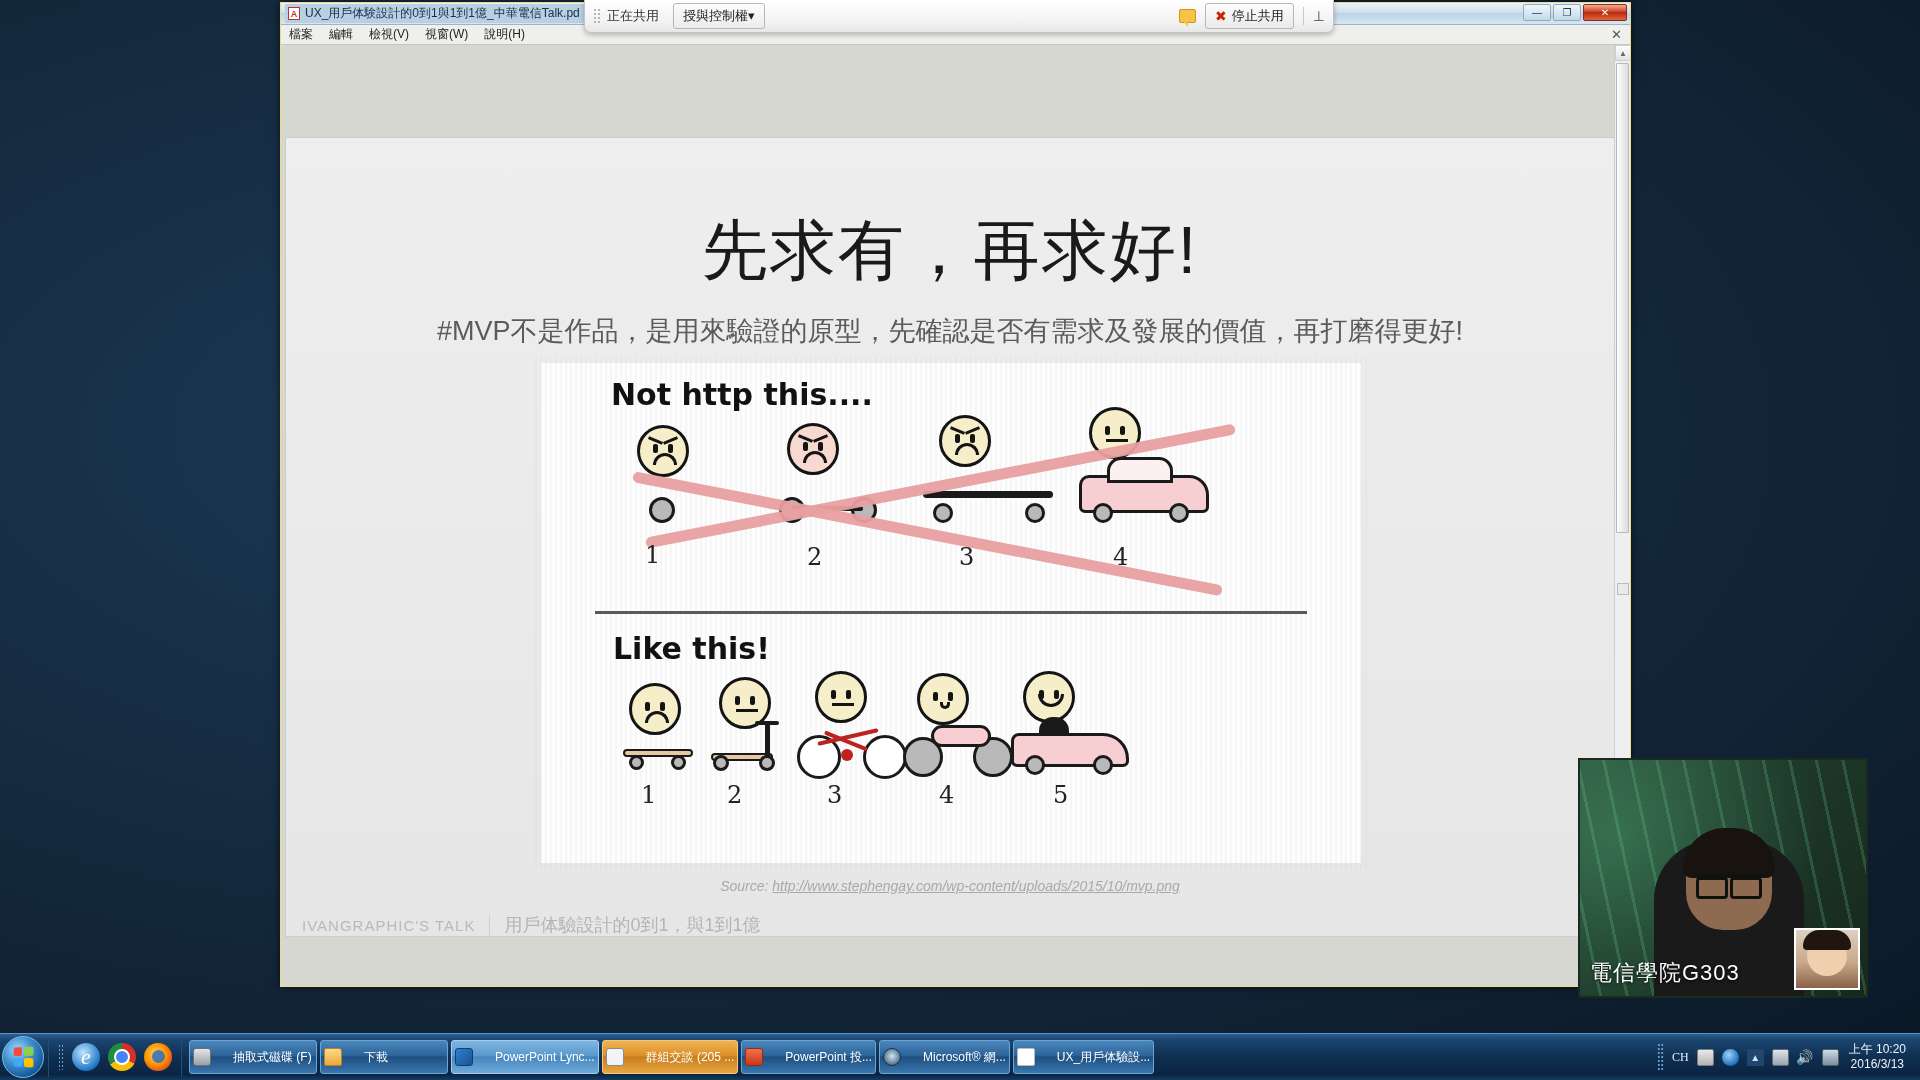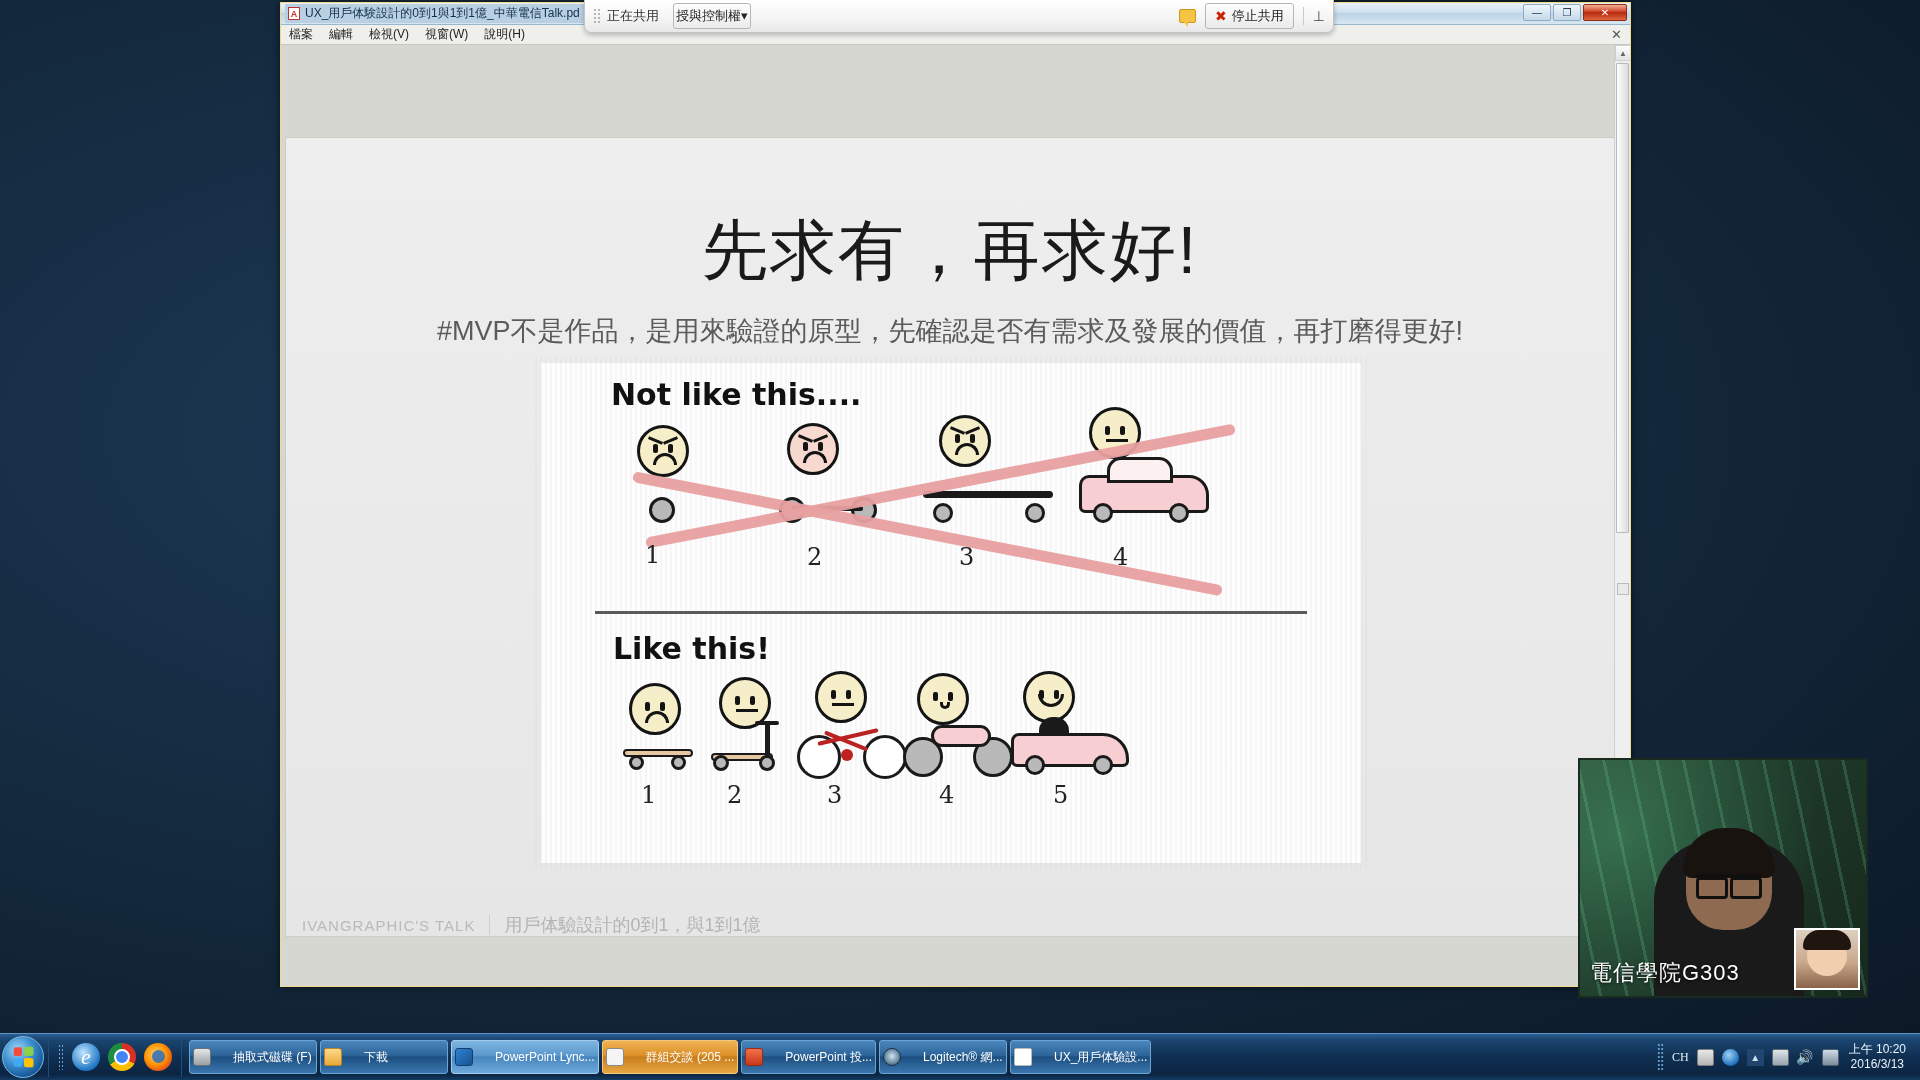--- a/index.html
+++ b/index.html
@@ -195,21 +195,21 @@
     border:1px solid #c4c4c4; border-top:none;
     border-radius:0 0 7px 7px;
     box-shadow:0 2px 5px rgba(0,0,0,.25);
     display:flex; align-items:center; padding:0 8px;
   }
   #grip { width:8px; height:16px; margin-right:6px;
     background-image:radial-gradient(#b5b5b5 1px, transparent 1px);
     background-size:4px 4px; }
   #share-status { font-size:13px; color:#333; margin-right:14px; white-space:nowrap; }
   #grant-control {
-    font-size:13px; color:#222; padding:3px 2px;
+    font-size:13px; color:#222; padding:3px 9px;
     background:linear-gradient(to bottom,#fdfdfd,#ececec);
     border:1px solid #b6b6b6; border-radius:3px; white-space:nowrap;
   }
   #share-right { margin-left:auto; display:flex; align-items:center; gap:9px; }
   #im-icon { width:17px; height:14px; background:#f6c344; border:1px solid #c89a15;
     border-radius:2px; position:relative; }
   #im-icon::after { content:""; position:absolute; left:3px; bottom:-5px;
     border-left:5px solid transparent; border-top:6px solid #f6c344; }
   #stop-share {
     display:flex; align-items:center; gap:5px;
@@ -370,21 +370,21 @@
   <div id="doc-area">
 
     <div id="page-canvas">
 
       <div id="slide-title">先求有，再求好!</div>
       <div id="slide-subtitle">#MVP不是作品，是用來驗證的原型，先確認是否有需求及發展的價值，再打磨得更好!</div>
 
       <div id="mvp-figure">
         <div class="fig-inner">
 
-          <div class="fig-label" id="label-not-like">Not like this....</div>
+          <div class="fig-label" id="label-not-like">Not http this....</div>
 
           <div class="face" style="left:96px; top:62px;">
             <span class="brow l"></span>
               <span class="brow r"></span>
             <span class="eye l"></span>
               <span class="eye r"></span>
             <span class="mouth-frown"></span>
           </div>
           <div class="face pinkish" style="left:246px; top:60px;">
             <span class="brow l"></span>
@@ -502,20 +502,23 @@
 
           <div class="num" style="left:100px; top:418px;">1</div>
           <div class="num" style="left:186px; top:418px;">2</div>
           <div class="num" style="left:286px; top:418px;">3</div>
           <div class="num" style="left:398px; top:418px;">4</div>
           <div class="num" style="left:512px; top:418px;">5</div>
 
         </div>
       </div>
 
+      <div id="src-line">
+        <span>Source: </span><u>http://www.stephengay.com/wp-content/uploads/2015/10/mvp.png</u>
+      </div>
 
       <div id="footer-bar">
         <span id="footer-brand">IVANGRAPHIC'S TALK</span>
         <span id="footer-sep"></span>
         <span id="footer-sub">用戶体驗設計的0到1，與1到1億</span>
       </div>
 
     </div>
 
     <div id="scrollbar-v">
@@ -598,21 +601,21 @@
       <span class="task-label">群組交談 (205 ...</span>
     </div>
 
     <div class="task">
       <span class="task-ico" style="background:linear-gradient(to bottom,#f0714a,#c8371a); border:1px solid #9c2a11; border-radius:3px;"></span>
       <span class="task-label">PowerPoint 投...</span>
     </div>
 
     <div class="task">
       <span class="task-ico" style="background:radial-gradient(circle at 50% 45%, #cfe4f2 0%, #6e90a8 55%, #2b3d4d 100%); border-radius:50%; border:1px solid #223040;"></span>
-      <span class="task-label">Logitech® 網...</span>
+      <span class="task-label">Microsoft® 網...</span>
     </div>
 
     <div class="task">
       <span class="task-ico" style="background:#fff; border:1px solid #bbb; border-radius:2px; position:relative;"></span>
       <span class="task-label">UX_用戶体驗設...</span>
     </div>
   </div>
 
   <div id="tray">
     <span class="tray-dots"></span>

